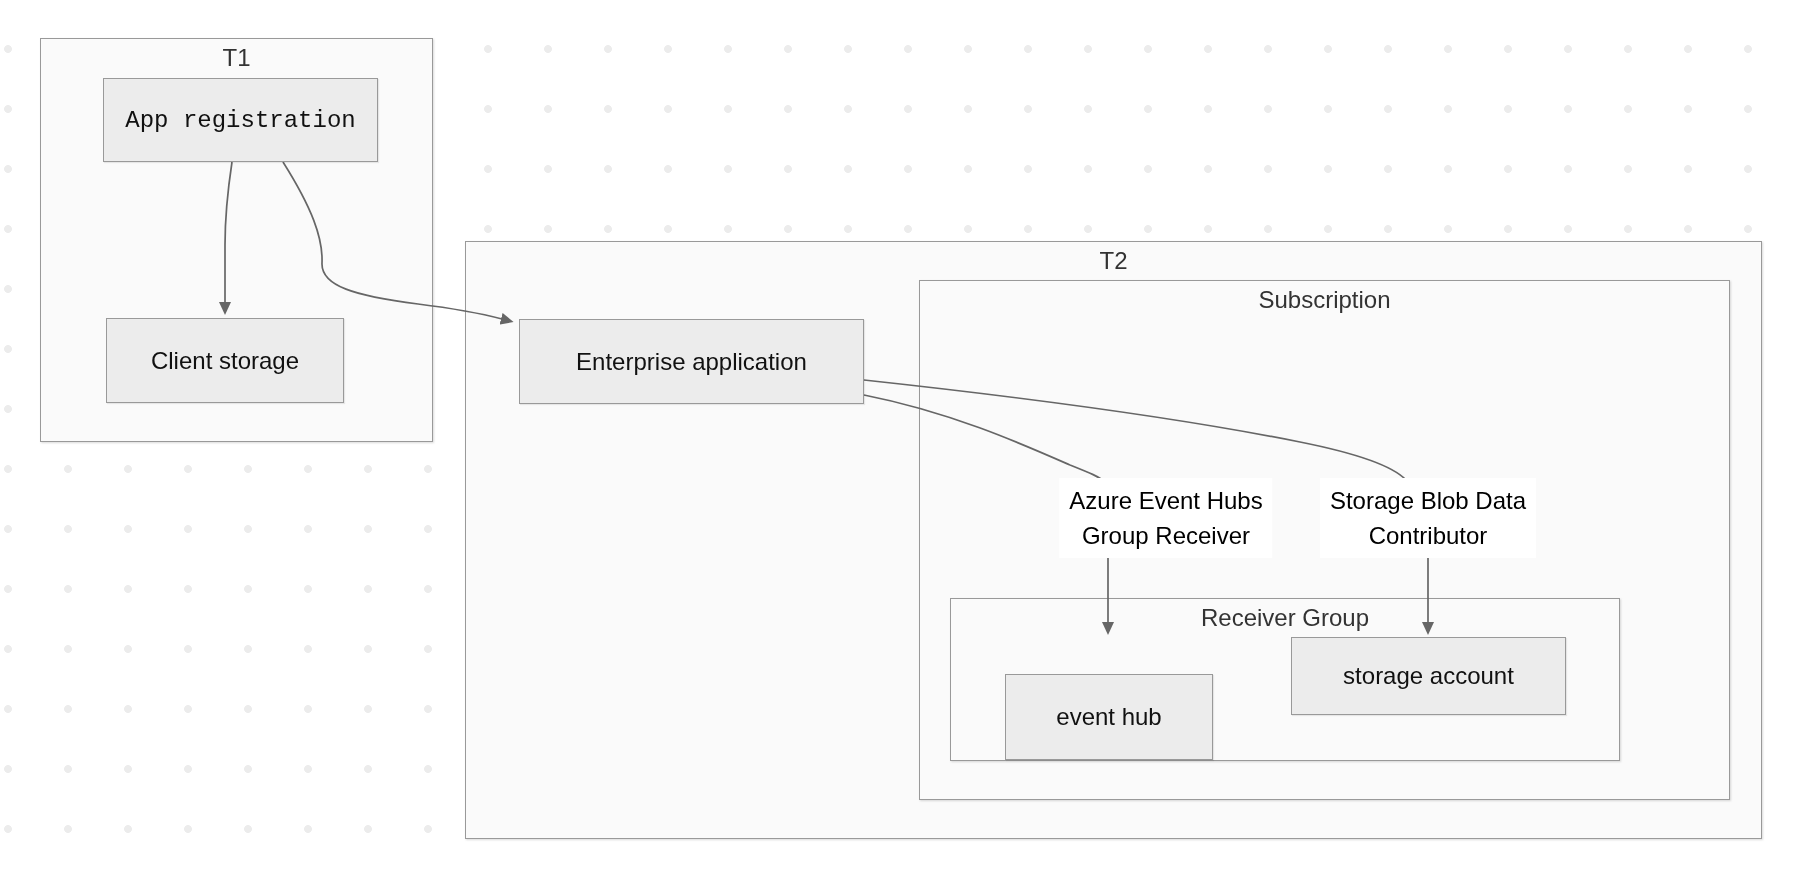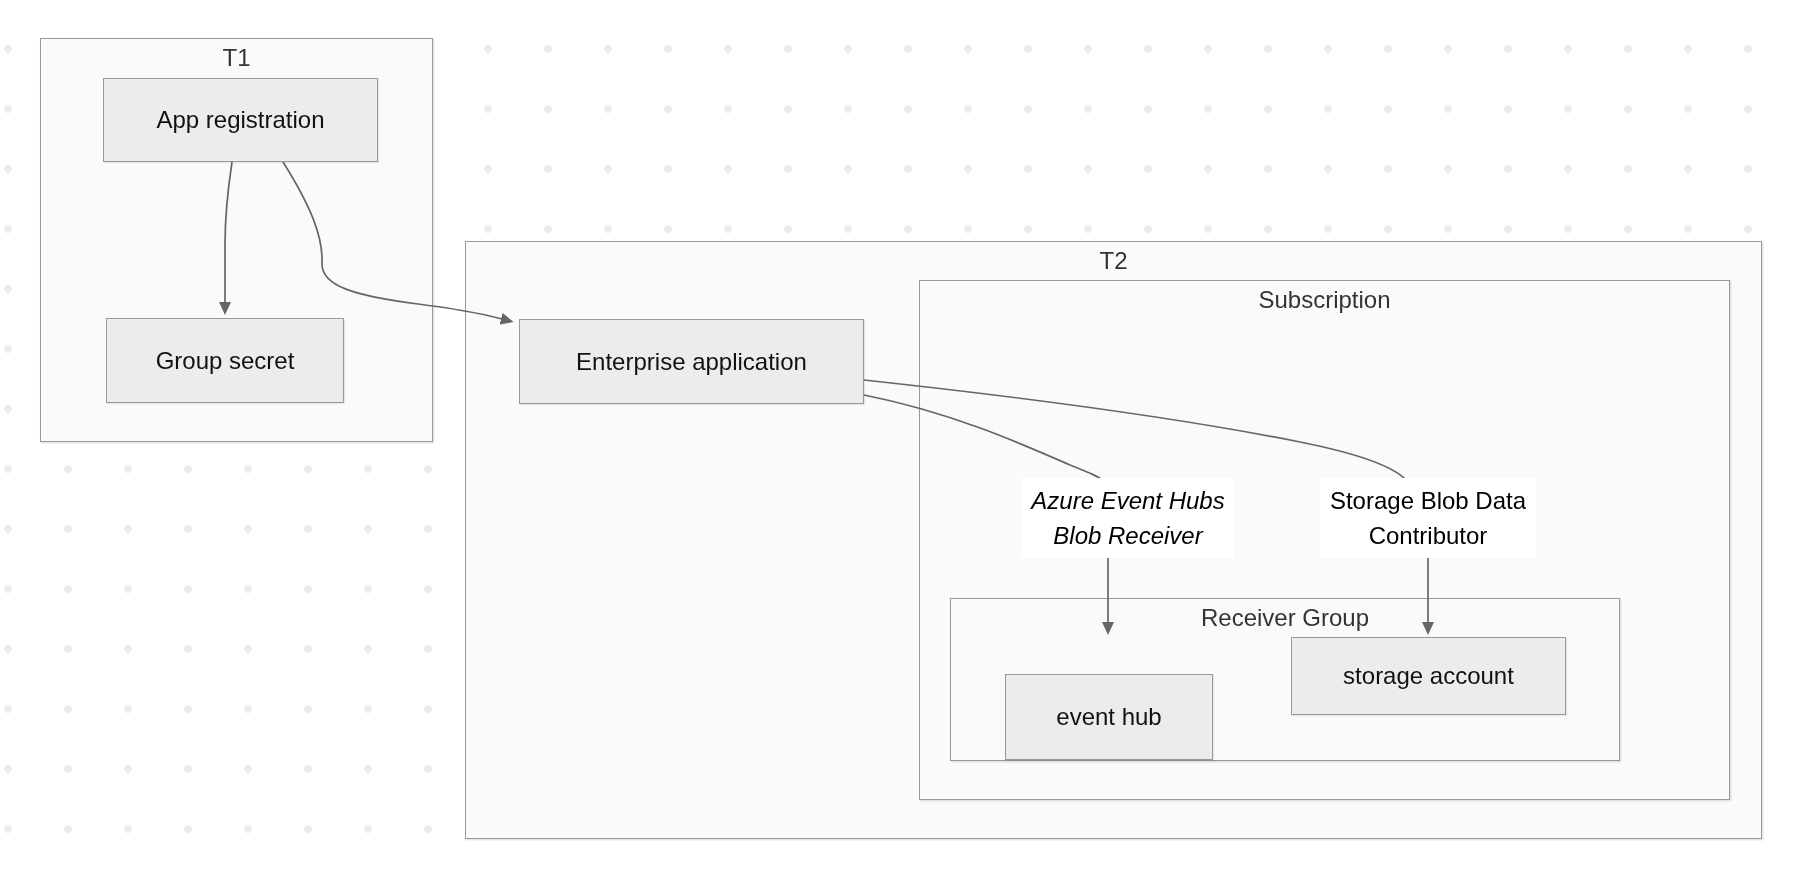--- a/index.html
+++ b/index.html
@@ -27,27 +27,27 @@
   .edges path{fill:none;stroke:var(--edge);stroke-width:1.7px;}
   .edge-label{position:absolute;transform:translateX(-50%);background:var(--label-bg);
     text-align:center;font-size:24px;line-height:35px;color:var(--label-text);
     padding:5px 10px;white-space:nowrap;}
   
   #t1{left:40px;top:38px;width:393px;height:404px;}
   #t2{left:465px;top:241px;width:1297px;height:598px;}
   #subscription{left:919px;top:280px;width:811px;height:520px;}
   #resource-group{left:950px;top:598px;width:670px;height:163px;}
   
-  #app-registration{left:103px;top:78px;width:275px;height:84px;}
+  #app-registration{left:103px;top:78px;width:275px;height:84px;font-family:Liberation Mono, monospace;}
   #client-secret{left:106px;top:318px;width:238px;height:85px;}
   #enterprise-application{left:519px;top:319px;width:345px;height:85px;}
   #event-hub{left:1005px;top:637px;width:208px;height:86px;margin-top:37px;}
   #storage-account{left:1291px;top:637px;width:275px;height:78px;}
   
-  #edge-label-eventhubs{left:1128px;top:478px;font-style:italic;}
+  #edge-label-eventhubs{left:1166px;top:478px;}
   #edge-label-storageblob{left:1428px;top:478px;}
 </style>
 </head>
 <body>
 
 <div class="canvas">
 
   <div class="cluster" id="t1">
     <div class="cluster-label">T1</div>
   </div>
@@ -70,26 +70,26 @@
     <path d="M 232,162 C 227,195 225,215 225,245 L 225,303" marker-end="url(#arrow)"></path>
     <path d="M 283,162 C 312,208 323,238 322,263 C 321,286 355,296 418,304 C 458,309 483,314 502,319" marker-end="url(#arrow)"></path>
     <path d="M 864,395 C 950,412 1020,443 1070,465 C 1090,473 1100,477 1105,482"></path>
     <path d="M 1108,556 L 1108,623" marker-end="url(#arrow)"></path>
     <path d="M 864,380 C 1030,398 1180,418 1300,442 C 1350,452 1392,465 1406,480"></path>
     <path d="M 1428,556 L 1428,623" marker-end="url(#arrow)"></path>
   </svg>
 
   <div class="edge-label" id="edge-label-eventhubs">
     <div>Azure Event Hubs</div>
-    <div>Blob Receiver</div>
+    <div>Group Receiver</div>
   </div>
   <div class="edge-label" id="edge-label-storageblob">
     <div>Storage Blob Data</div>
     <div>Contributor</div>
   </div>
 
   <div class="node" id="app-registration">App registration</div>
-  <div class="node" id="client-secret">Group secret</div>
+  <div class="node" id="client-secret">Client storage</div>
   <div class="node" id="enterprise-application">Enterprise application</div>
   <div class="node" id="event-hub">event hub</div>
   <div class="node" id="storage-account">storage account</div>
 
 </div>
 
 </body></html>

